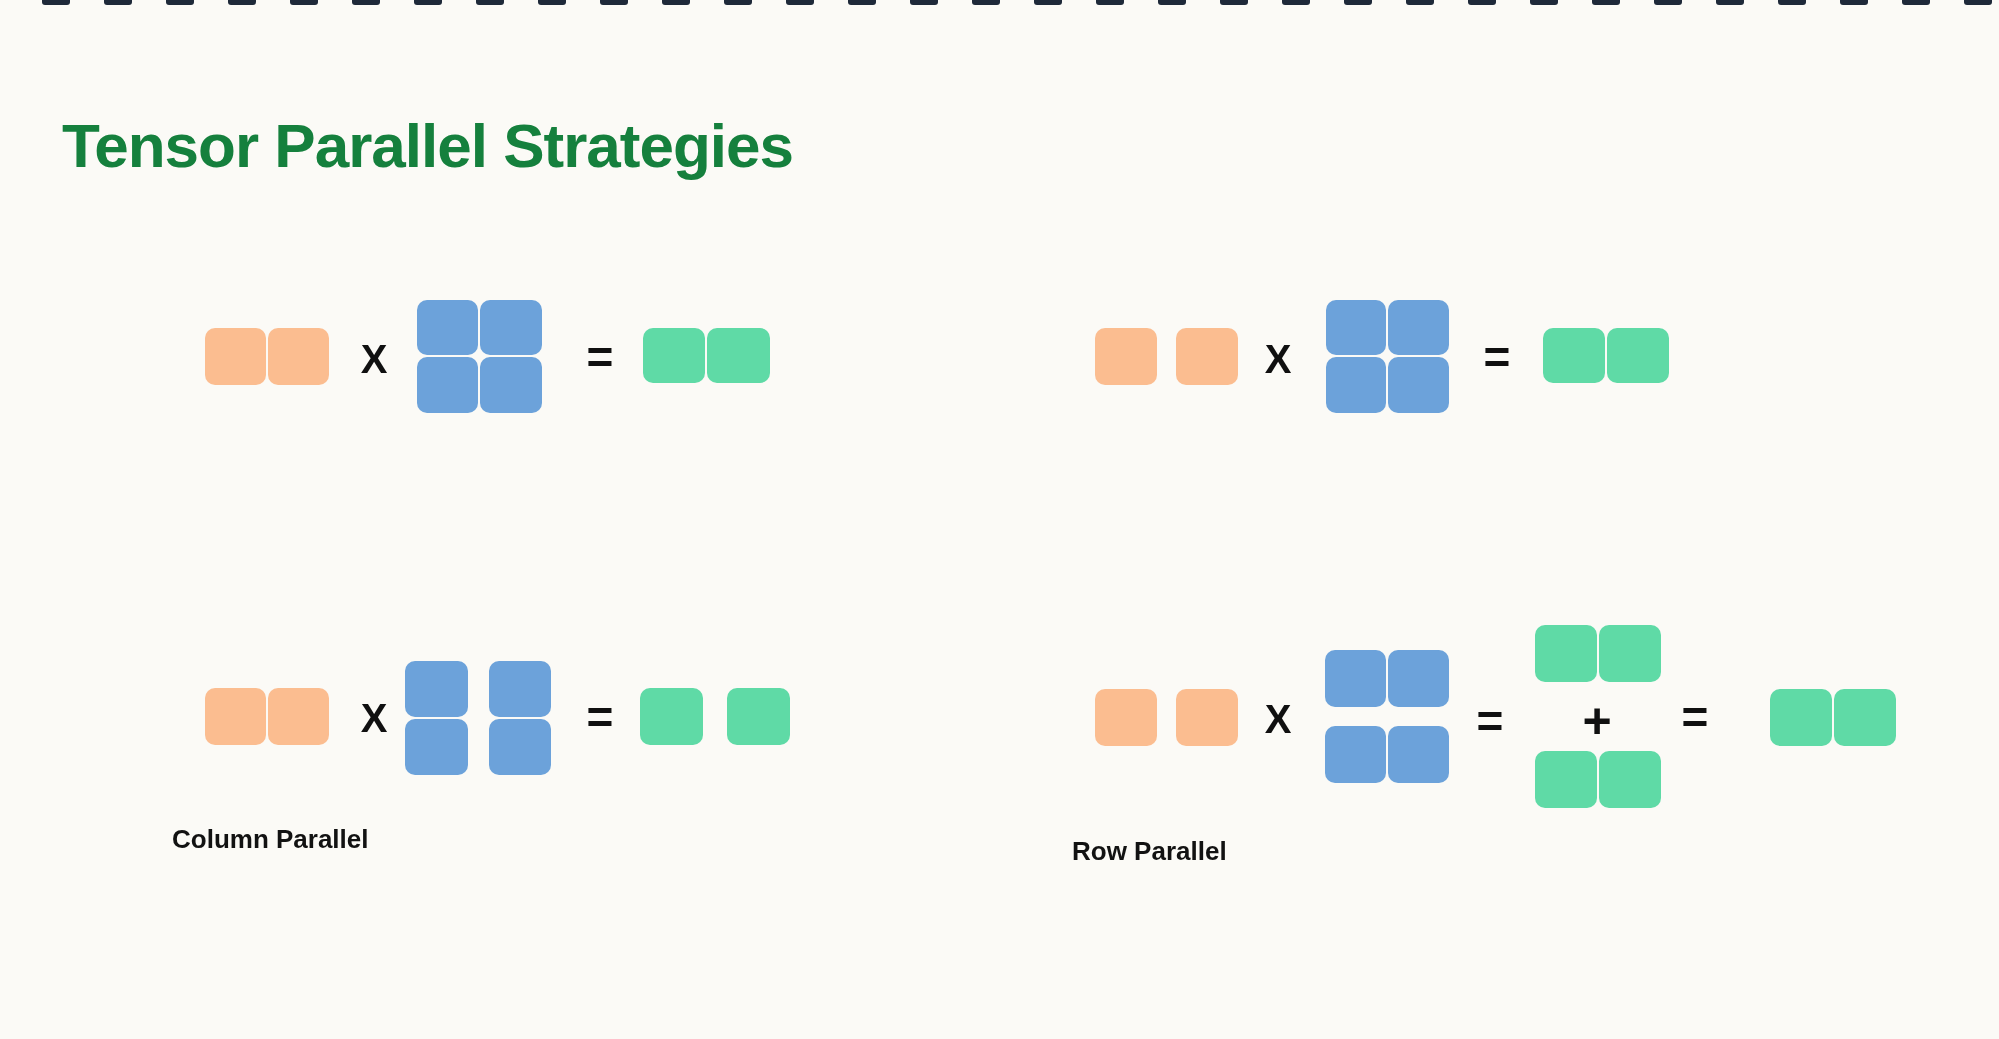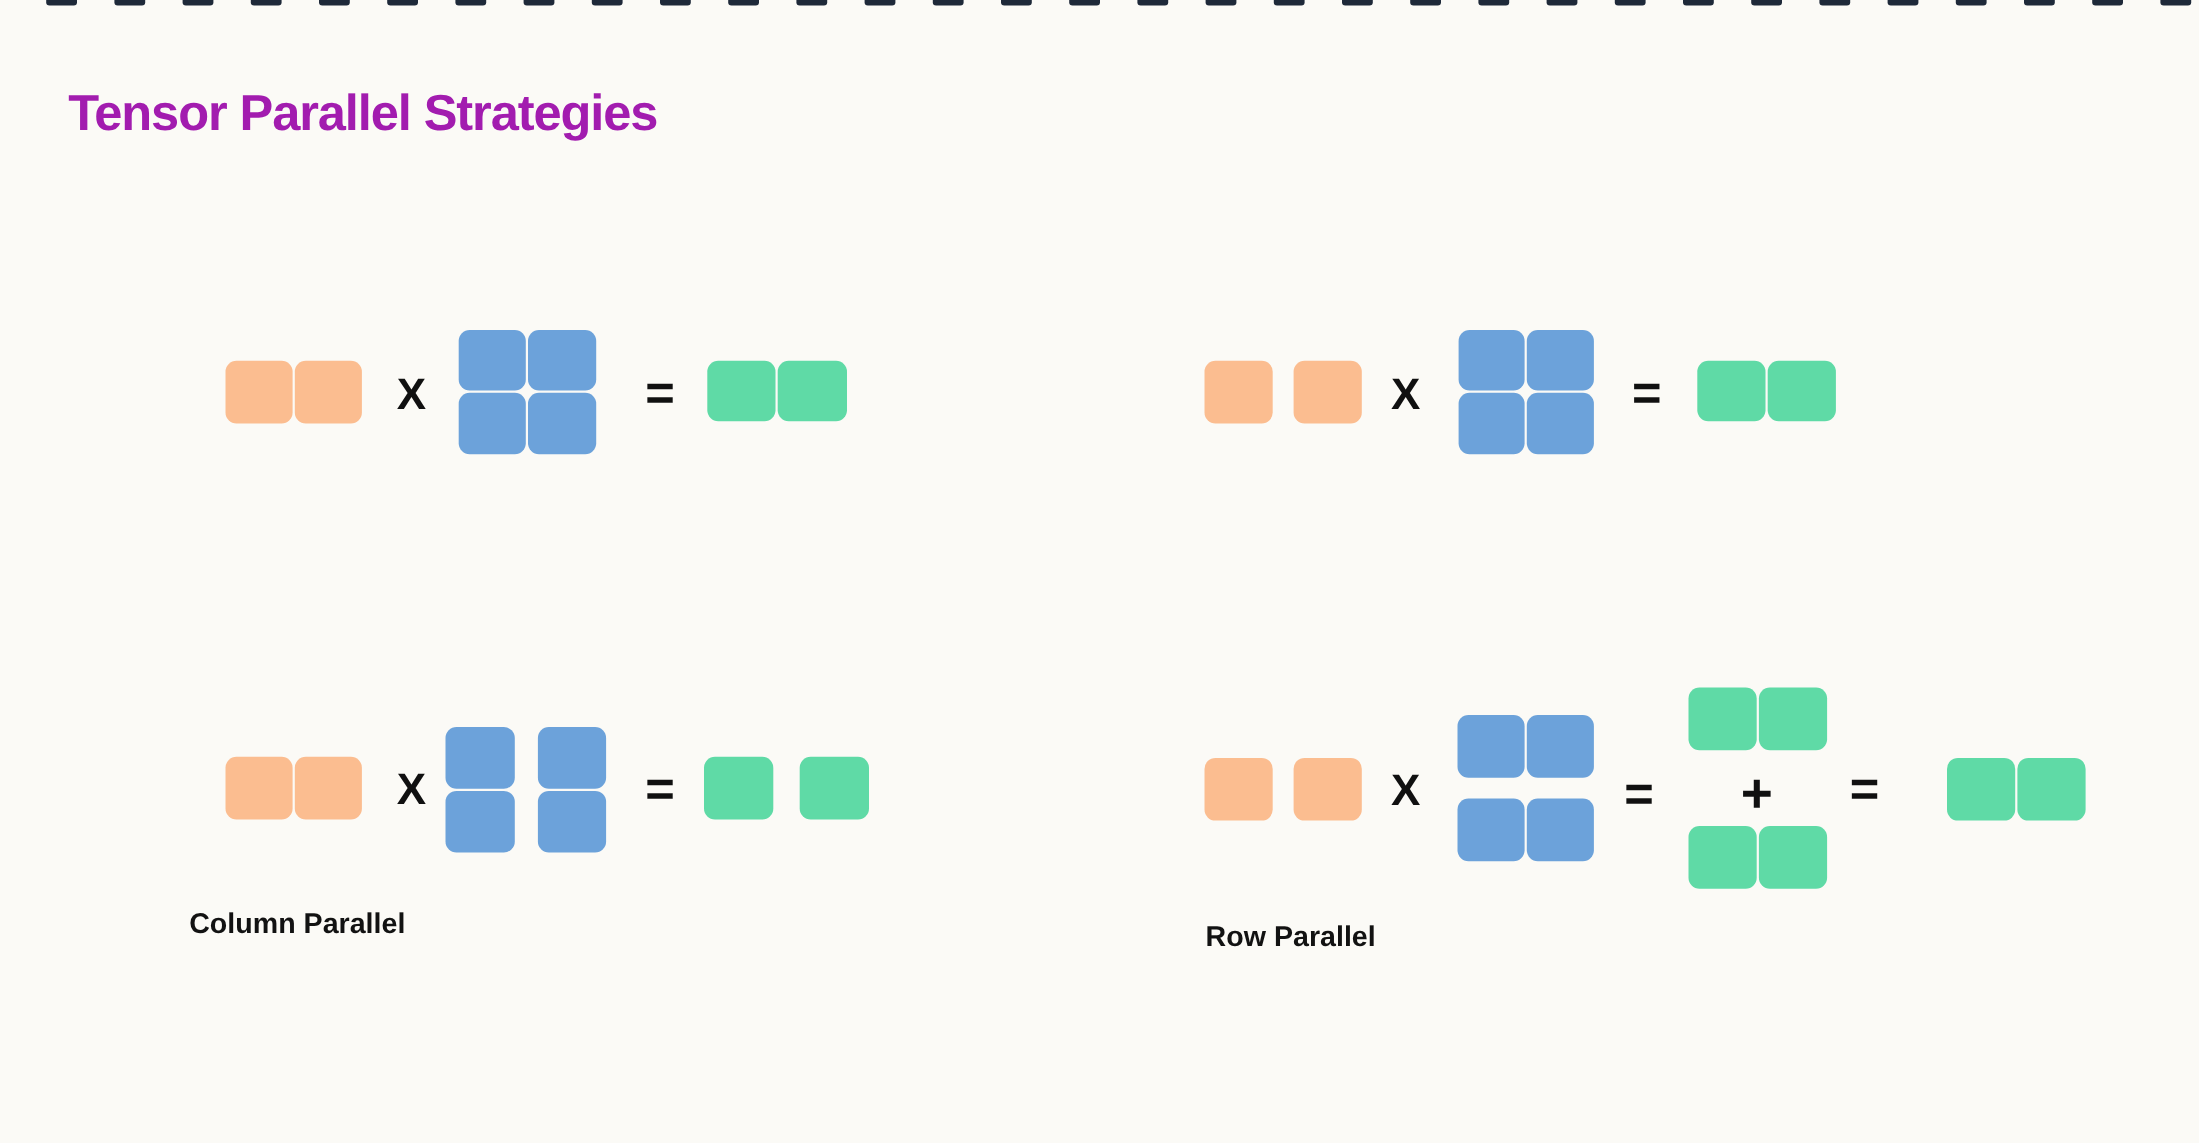--- a/index.html
+++ b/index.html
@@ -11,25 +11,25 @@
     overflow:hidden;
     font-family:"Liberation Sans", sans-serif;
   }
   .top-dashes{position:absolute;left:0;top:0;width:100%;height:6px;}
   .dash{
     position:absolute;top:0;height:5px;
     border-radius:0 0 3px 3px;
   }
   .page-title{
     position:absolute;
-    left:62px;top:44px;
-    font-size:46px;
+    left:62px;top:68px;
+    font-size:62px;
     font-weight:700;
     letter-spacing:-1px;
-    color:#a21caf;
+    color:#15803d;
     white-space:nowrap;
   }
   .block{
     position:absolute;
     border-radius:10px;
   }
   .op{
     position:absolute;
     transform:translate(-50%,-50%);
     font-weight:800;
@@ -132,16 +132,16 @@
         <div class="block" style="left: 1388px; top: 726px; width: 61px; height: 57px; background: rgb(108, 162, 218);"></div>
         <div class="op" style="left: 1490px; top: 721px; font-size: 46px; color: rgb(16, 16, 16);">=</div>
         <div class="block" style="left: 1535px; top: 625px; width: 62px; height: 57px; background: rgb(95, 218, 166);"></div>
         <div class="block" style="left: 1599px; top: 625px; width: 62px; height: 57px; background: rgb(95, 218, 166);"></div>
         <div class="op" style="left: 1597px; top: 721px; font-size: 50px; color: rgb(16, 16, 16);">+</div>
         <div class="block" style="left: 1535px; top: 751px; width: 62px; height: 57px; background: rgb(95, 218, 166);"></div>
         <div class="block" style="left: 1599px; top: 751px; width: 62px; height: 57px; background: rgb(95, 218, 166);"></div>
         <div class="op" style="left: 1695px; top: 717px; font-size: 46px; color: rgb(16, 16, 16);">=</div>
         <div class="block" style="left: 1770px; top: 689px; width: 62px; height: 57px; background: rgb(95, 218, 166);"></div>
         <div class="block" style="left: 1834px; top: 689px; width: 62px; height: 57px; background: rgb(95, 218, 166);"></div>
-        <div class="diagram-label" style="left: 1096px; top: 836px;">Row Parallel</div>
+        <div class="diagram-label" style="left: 1072px; top: 836px;">Row Parallel</div>
       </div>
     </div>
 </div>
 
 </body></html>

